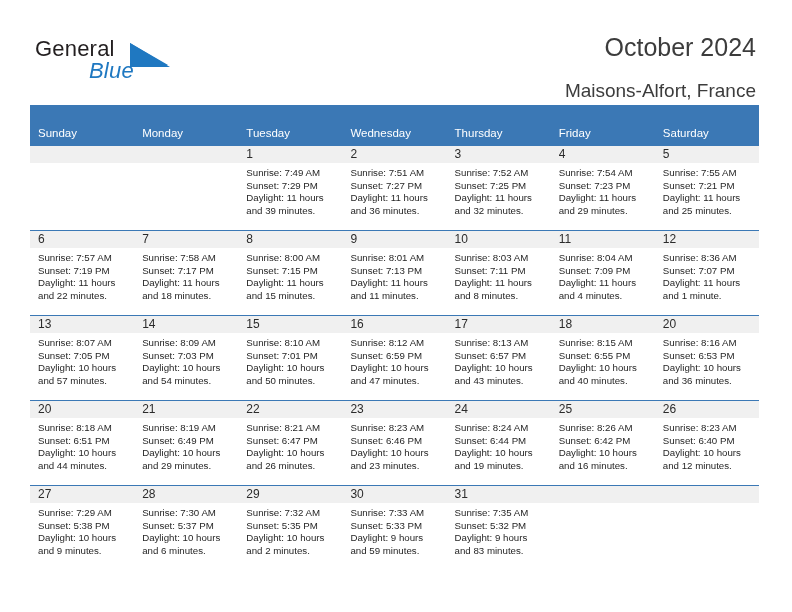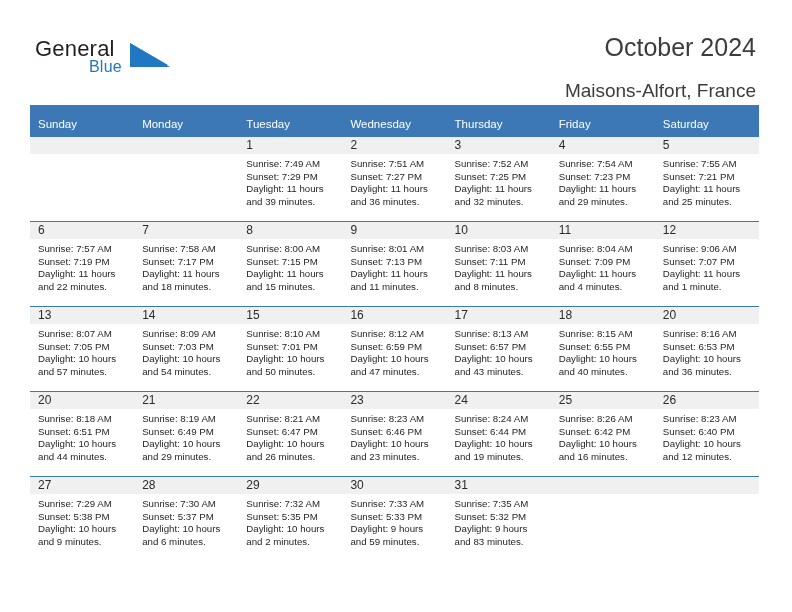--- a/index.html
+++ b/index.html
@@ -41,24 +41,25 @@
     top: 0;
     font-size: 22px;
     letter-spacing: 0.2px;
     color: #231f20;
     font-family: "Liberation Sans", sans-serif;
   }
   .logo-blue {
     position: absolute;
     left: 54px;
     top: 22px;
-    font-size: 16px;
+    font-size: 22px;
     letter-spacing: 0.2px;
     color: #1f78c1;
     font-family: "Liberation Sans", sans-serif;
+    font-style: italic;
   }
   .logo-triangle {
     position: absolute;
     left: 95px;
     top: 7px;
     width: 0;
     height: 0;
     border-left: 0 solid transparent;
     border-top: 0 solid transparent;
   }
@@ -92,21 +93,21 @@
     width: 729px;
     border-collapse: collapse;
     table-layout: fixed;
   }
   .calendar th {
     background: #3b78b5;
     color: #ffffff;
     font-size: 11.5px;
     font-weight: normal;
     text-align: left;
-    padding: 13px 0 5px 8px;
+    padding: 22px 0 5px 8px;
     height: 11px;
     line-height: 13px;
     border: none;
   }
   .calendar td {
     vertical-align: top;
     padding: 0;
     border-top: 1px solid #3b78b5;
     background: #ffffff;
     height: 84px;
@@ -290,21 +291,21 @@
             <div class="cell-body">
               <div>Sunrise: 8:04 AM</div>
               <div>Sunset: 7:09 PM</div>
               <div>Daylight: 11 hours</div>
               <div class="daylight-line2">and 4 minutes.</div>
             </div>
           </td>
         <td>
             <div class="daynum-band">12</div>
             <div class="cell-body">
-              <div>Sunrise: 9:06 AM</div>
+              <div>Sunrise: 8:36 AM</div>
               <div>Sunset: 7:07 PM</div>
               <div>Daylight: 11 hours</div>
               <div class="daylight-line2">and 1 minute.</div>
             </div>
           </td>
       </tr>
       <tr class="week-row">
         <td>
             <div class="daynum-band">13</div>
             <div class="cell-body">

